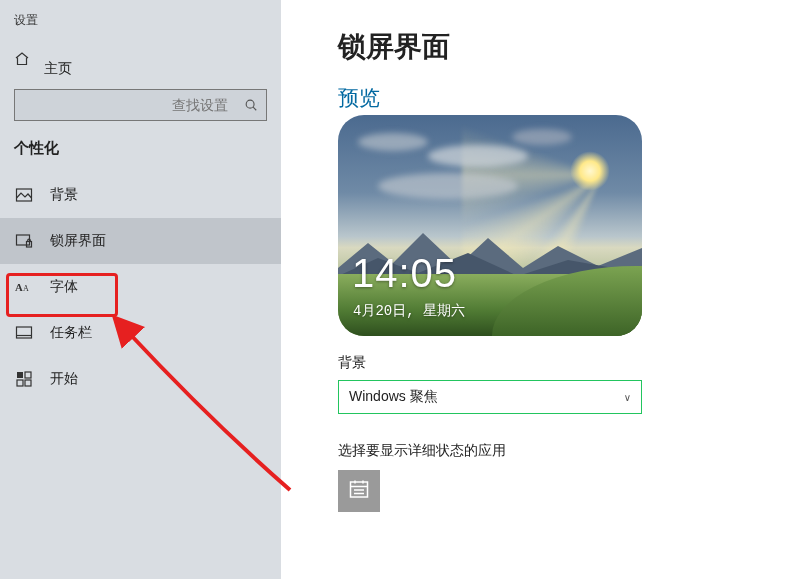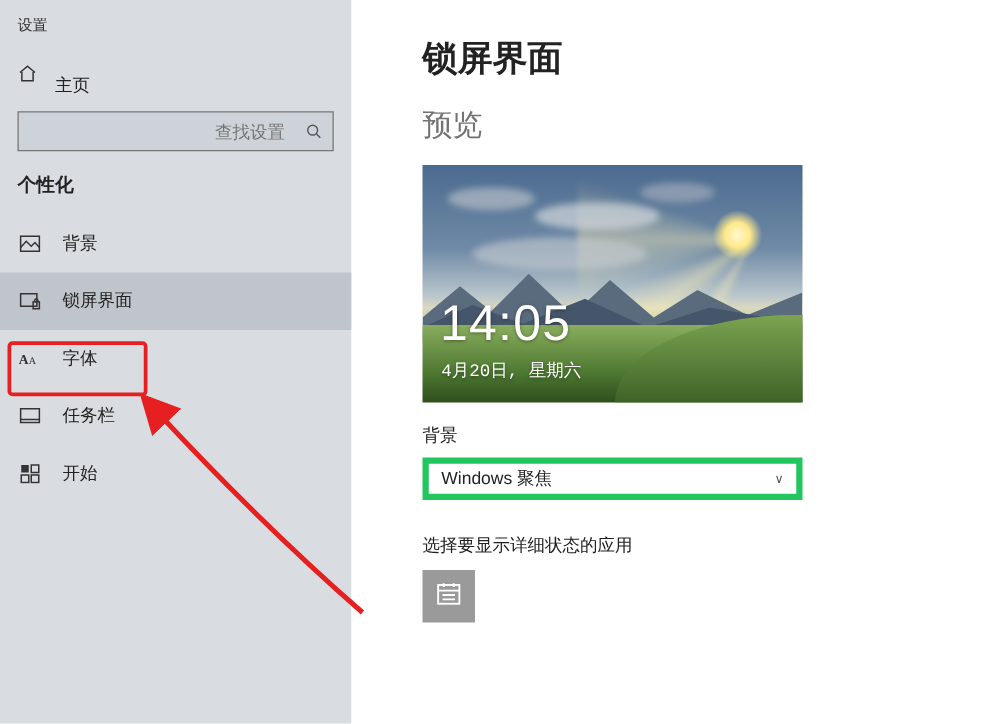--- a/index.html
+++ b/index.html
@@ -109,30 +109,31 @@
     height: 100%;
     padding: 28px 0 0 28px;
   }
   .main h1 {
     font-size: 28px;
     font-weight: 600;
     color: #222;
     margin-bottom: 18px;
   }
   .subhead {
-    font-size: 24px;
-    color: #737373;
-    margin-bottom: 16px;
+    font-size: 21px;
+    color: #0369a1;
+    margin-bottom: 3px;
   }
   .preview {
     width: 304px;
-    height: 190px;
+    height: 221px;
     position: relative;
     overflow: hidden;
     background: linear-gradient(to bottom, #4b6a8f 0%, #6f8aa6 35%, #b9c6cc 55%, #d9d9c0 60%, #6b8e4b 100%);
+    border-radius: 26px;
   }
   
   .preview .sun {
     position: absolute;
     right: 32px;
     top: 36px;
     width: 40px;
     height: 40px;
     background: radial-gradient(circle, #fff8d0 0%, #ffe98a 35%, rgba(255,230,120,0) 70%);
     border-radius: 50%;
@@ -205,21 +206,21 @@
   }
   .field-label {
     font-size: 14px;
     color: #222;
     margin-top: 18px;
     margin-bottom: 8px;
   }
   .dropdown {
     width: 304px;
     height: 34px;
-    border: 5px solid #22c55e;
+    border: 1px solid #22c55e;
     display: flex;
     align-items: center;
     justify-content: space-between;
     padding: 0 10px;
     font-size: 14px;
     color: #222;
     background: #fff;
   }
   .dd-caret {
     font-size: 10px;

